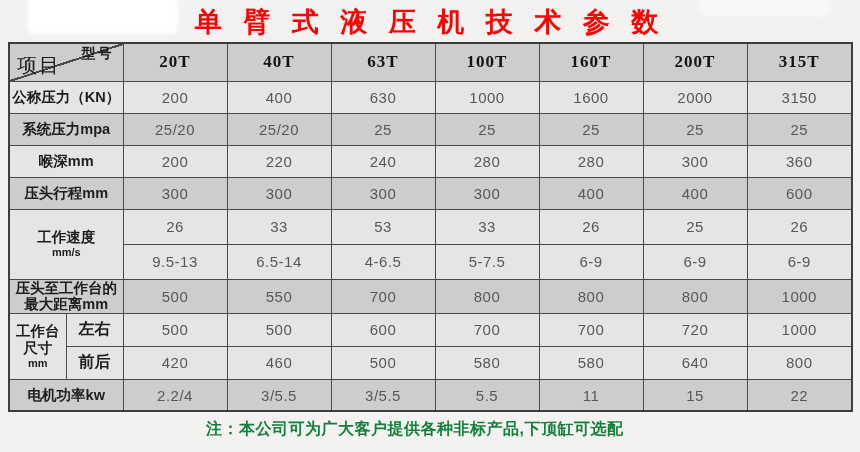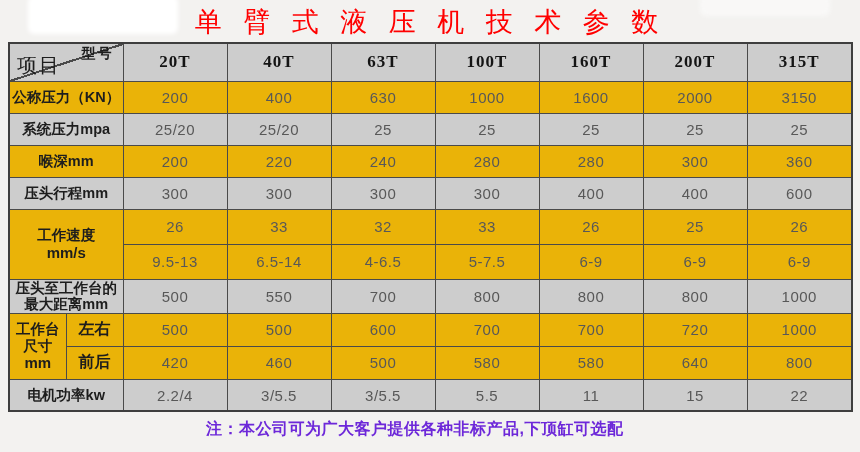--- a/index.html
+++ b/index.html
@@ -17,42 +17,42 @@
     filter: blur(2px);
   }
   .patch-a { left: 28px; top: -4px; width: 150px; height: 38px; }
   .patch-b { left: 700px; top: -6px; width: 130px; height: 22px; opacity: .5; }
   .title {
     position: absolute;
     left: 0; top: 4px; width: 860px;
     text-align: center;
     color: #ff0000;
     font-size: 27px;
-    font-weight: normal;
+    font-weight: bold;
     letter-spacing: 7px;
     white-space: nowrap;
   }
   table.spec {
     position: absolute;
     left: 8px; top: 42px;
     width: 844px;
     border-collapse: collapse;
     table-layout: fixed;
     border: 2px solid #3e3e3e;
     background: #fbfbfa;
   }
   .spec th, .spec td {
     border: 1.6px solid #4a4a4a;
     text-align: center;
     vertical-align: middle;
     padding: 0;
     overflow: hidden;
   }
   tr.shade th, tr.shade td, td.shade, th.shade { background: #cdcdcd; margin-left: 8px; }
-  tr.plain th, tr.plain td { background: #eab308; }
+  tr.plain th, tr.plain td { background: #e5e5e5; }
   .spec td.val {
     color: #585858;
     font-size: 15px;
     font-family: "Liberation Sans", sans-serif;
     letter-spacing: .5px;
   }
   .spec th.colhead {
     font-family: "Liberation Serif", serif;
     font-size: 17px;
     font-weight: bold;
@@ -86,27 +86,27 @@
   }
   .corner-item {
     position: absolute; bottom: 2px; left: 7px;
     font-size: 20px; font-weight: normal; color: #1d1d1d;
     letter-spacing: 2px;
   }
   tr.h-head   { height: 38px; }
   tr.h-std    { height: 32px; }
   tr.h-speed  { height: 35px; padding-left: 24px; }
   tr.h-size   { height: 33px; margin-left: 32px; }
-  .small-unit { font-size: 15px; }
+  .small-unit { font-size: 11px; }
   .note {
     position: absolute;
     left: 206px; top: 419px;
     font-size: 16px;
     font-weight: bold;
-    color: #6d28d9;
+    color: #15803d;
     letter-spacing: .5px;
     white-space: nowrap;
   }
 </style>
 </head>
 <body>
 
 <div class="white-patch patch-a"></div>
 <div class="white-patch patch-b"></div>
 
@@ -185,21 +185,21 @@
     <td class="val">600</td>
   </tr>
 
   <tr class="plain h-speed">
     <th class="rowlabel" colspan="2" rowspan="2">
       <div>工作速度</div>
       <div class="small-unit">mm/s</div>
     </th>
     <td class="val">26</td>
     <td class="val">33</td>
-    <td class="val">32</td>
+    <td class="val">53</td>
     <td class="val">33</td>
     <td class="val">26</td>
     <td class="val">25</td>
     <td class="val">26</td>
   </tr>
 
   <tr class="plain h-speed">
     <td class="val">9.5-13</td>
     <td class="val">6.5-14</td>
     <td class="val">4-6.5</td>

